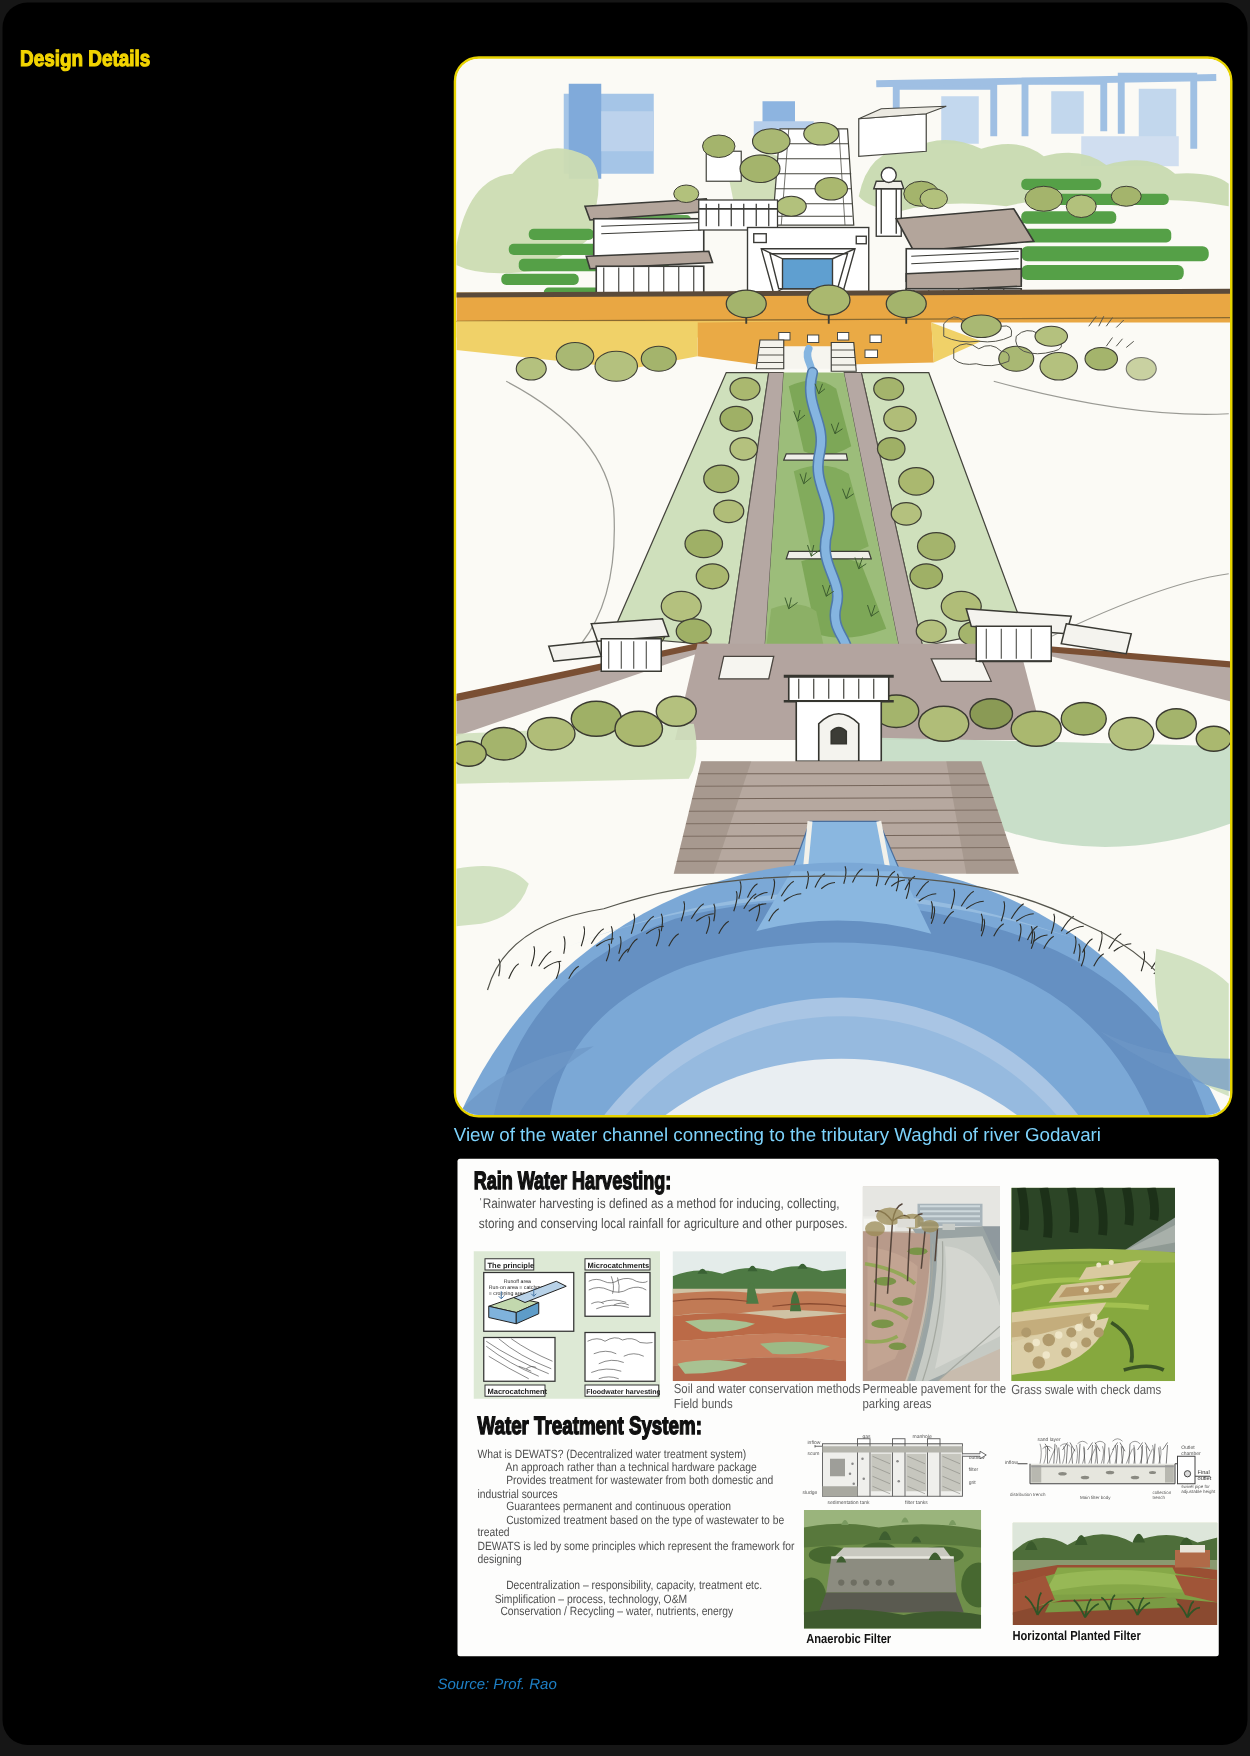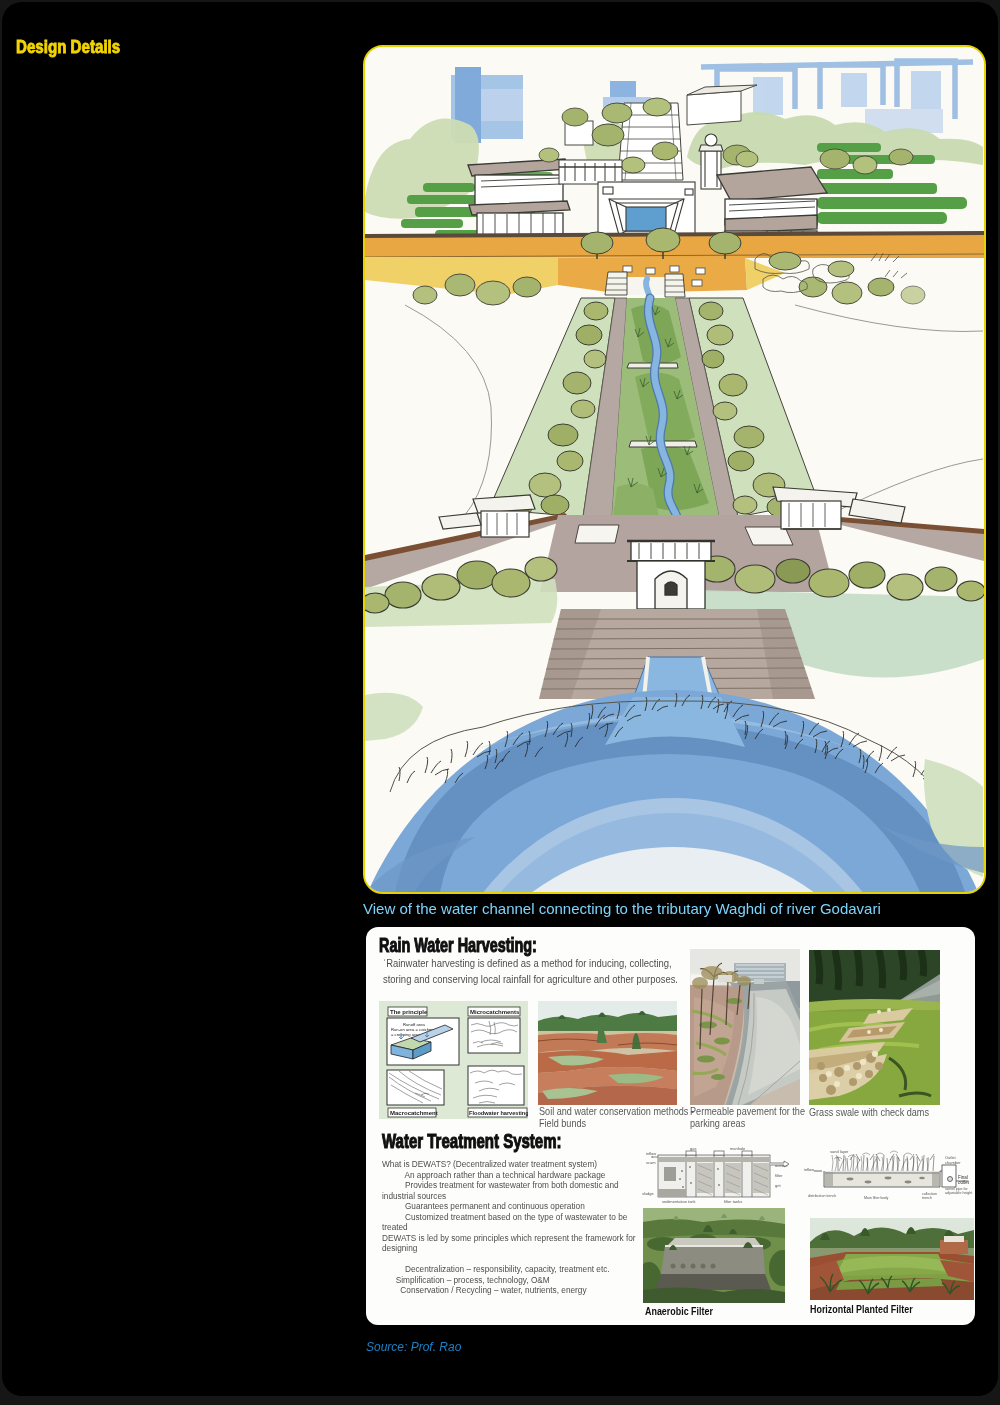--- a/index.html
+++ b/index.html
@@ -1,27 +1,27 @@
 <!DOCTYPE html>
 <html><head>
 <meta charset="utf-8">
 <style>
 html,body{margin:0;padding:0;background:#161616;}
 body{width:1000px;height:1405px;position:relative;overflow:hidden;font-family:"Liberation Sans",sans-serif;}
 .card{position:absolute;left:2px;top:2px;width:996px;height:1394px;background:#000;border-radius:20px;}
 .title{position:absolute;left:16px;top:37px;font-size:18px;font-weight:bold;color:#f2d400;-webkit-text-stroke:0.9px #f2d400;transform:scaleX(0.84);transform-origin:0 0;}
 .sketch{position:absolute;left:363px;top:45px;width:619px;height:845px;background:#fbfaf6;border:2px solid #e6d200;border-radius:20px;overflow:hidden;}
 .caption{position:absolute;left:363px;top:900px;width:630px;font-size:15px;color:#7dd3fc;}
-.panel{position:absolute;left:366px;top:927px;width:609px;height:398px;background:#fdfdfc;border-radius:12px;overflow:hidden;}
+.panel{position:absolute;left:366px;top:927px;width:609px;height:398px;background:#fdfdfc;border-radius:2px;overflow:hidden;}
 .h1{position:absolute;font-weight:bold;color:#101010;-webkit-text-stroke:1.1px #101010;transform-origin:0 0;}
 .txt{position:absolute;color:#4e4e4e;transform:scaleX(0.86);transform-origin:0 0;}
 .cap{position:absolute;color:#585858;font-size:10.6px;line-height:11.5px;transform:scaleX(0.86);transform-origin:0 0;}
 .bcap{position:absolute;color:#111;font-size:10.5px;font-weight:bold;transform:scaleX(0.85);transform-origin:0 0;}
 .ph{position:absolute;overflow:hidden;}
-.source{position:absolute;left:366px;top:1340px;font-size:12px;font-style:italic;color:#1e80c6;}
+.source{position:absolute;left:350px;top:1340px;font-size:12px;font-style:italic;color:#1e80c6;}
 svg{display:block}
 </style>
 </head>
 <body>
 
 <div class="card"></div>
 
 <div class="title">Design Details</div>
 
 <div class="sketch">

